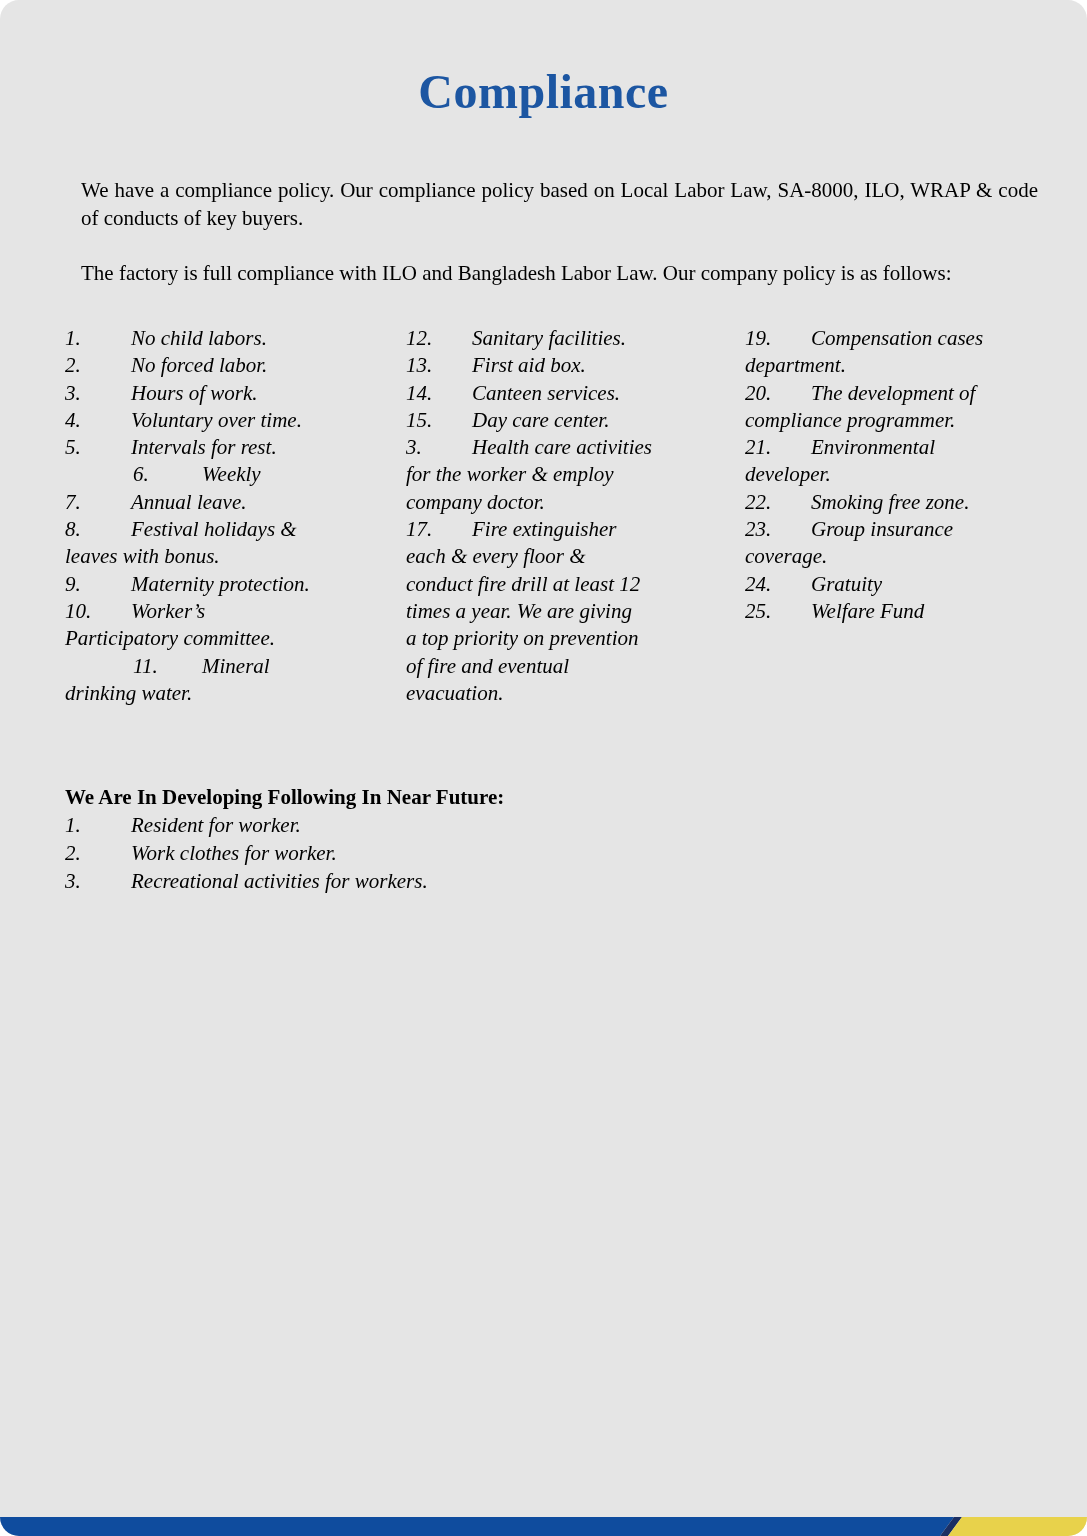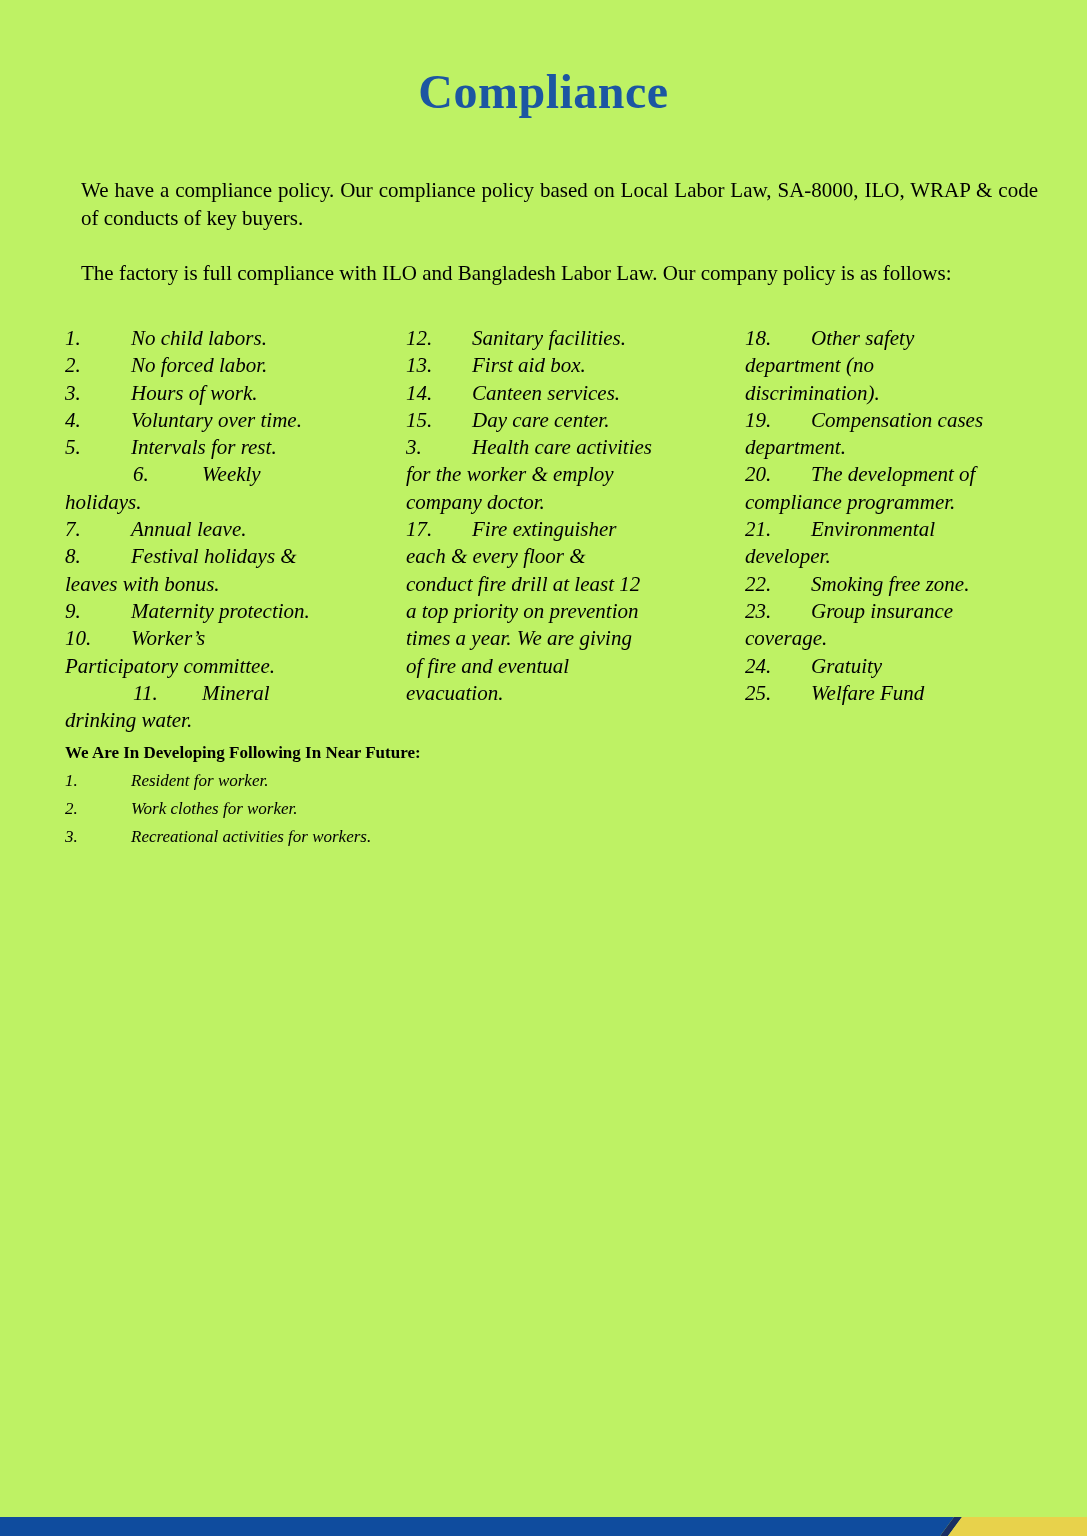--- a/index.html
+++ b/index.html
@@ -1,23 +1,24 @@
 <!DOCTYPE html>
 <html><head>
 <meta charset="utf-8">
 <style>
   html, body { margin: 0; padding: 0; background: #ffffff; }
   .page {
     position: relative;
     width: 1087px;
     height: 1536px;
-    background: #bef264;
+    background: #e5e5e5;
     overflow: hidden;
     font-family: "Liberation Serif", serif;
     color: #000000;
+    border-radius: 19px;
   }
   .title {
     position: absolute;
     top: 64px;
     left: 0;
     width: 100%;
     margin: 0;
     text-align: center;
     font-size: 48px;
     font-weight: bold;
@@ -44,24 +45,24 @@
     line-height: 27.3px;
   }
   .col-0 { width: 341px; }
   .col-1 { width: 339px; }
   .col-2 { width: 277px; }
   .item-line { white-space: nowrap; font-style: italic; }
   .item-num { display: inline-block; width: 66px; }
   .item-num.indented { margin-left: 68px; width: 69px; }
   .future {
     position: absolute;
-    top: 739px;
+    top: 783px;
     left: 65px;
     width: 957px;
-    font-size: 17px;
+    font-size: 21px;
     line-height: 28px;
   }
   .future-heading { font-weight: bold; margin: 0; }
   .footer-bar {
     position: absolute;
     left: 0;
     bottom: 0;
     width: 1087px;
     height: 19px;
     display: block;
@@ -90,21 +91,20 @@
           <div class="item-line"><span class="item-num">3.</span><span class="item-text">Hours of work.</span></div>
         </div>
         <div class="policy-item">
           <div class="item-line"><span class="item-num">4.</span><span class="item-text">Voluntary over time.</span></div>
         </div>
         <div class="policy-item">
           <div class="item-line"><span class="item-num">5.</span><span class="item-text">Intervals for rest.</span></div>
         </div>
         <div class="policy-item">
           <div class="item-line"><span class="item-num indented">6.</span><span class="item-text">Weekly</span></div>
-          <div class="item-line cont">holidays.</div>
         </div>
         <div class="policy-item">
           <div class="item-line"><span class="item-num">7.</span><span class="item-text">Annual leave.</span></div>
         </div>
         <div class="policy-item">
           <div class="item-line"><span class="item-num">8.</span><span class="item-text">Festival holidays &amp;</span></div>
           <div class="item-line cont">leaves with bonus.</div>
         </div>
         <div class="policy-item">
           <div class="item-line"><span class="item-num">9.</span><span class="item-text">Maternity protection.</span></div>
@@ -133,32 +133,27 @@
         </div>
         <div class="policy-item">
           <div class="item-line"><span class="item-num">3.</span><span class="item-text">Health care activities</span></div>
           <div class="item-line cont">for the worker &amp; employ</div>
           <div class="item-line cont">company doctor.</div>
         </div>
         <div class="policy-item">
           <div class="item-line"><span class="item-num">17.</span><span class="item-text">Fire extinguisher</span></div>
           <div class="item-line cont">each &amp; every floor &amp;</div>
           <div class="item-line cont">conduct fire drill at least 12</div>
+          <div class="item-line cont">times a year. We are giving</div>
           <div class="item-line cont">a top priority on prevention</div>
-          <div class="item-line cont">times a year. We are giving</div>
           <div class="item-line cont">of fire and eventual</div>
           <div class="item-line cont">evacuation.</div>
         </div>
       </div>
     <div class="col col-2">
-        <div class="policy-item">
-          <div class="item-line"><span class="item-num">18.</span><span class="item-text">Other safety</span></div>
-          <div class="item-line cont">department (no</div>
-          <div class="item-line cont">discrimination).</div>
-        </div>
         <div class="policy-item">
           <div class="item-line"><span class="item-num">19.</span><span class="item-text">Compensation cases</span></div>
           <div class="item-line cont">department.</div>
         </div>
         <div class="policy-item">
           <div class="item-line"><span class="item-num">20.</span><span class="item-text">The development of</span></div>
           <div class="item-line cont">compliance programmer.</div>
         </div>
         <div class="policy-item">
           <div class="item-line"><span class="item-num">21.</span><span class="item-text">Environmental</span></div>

